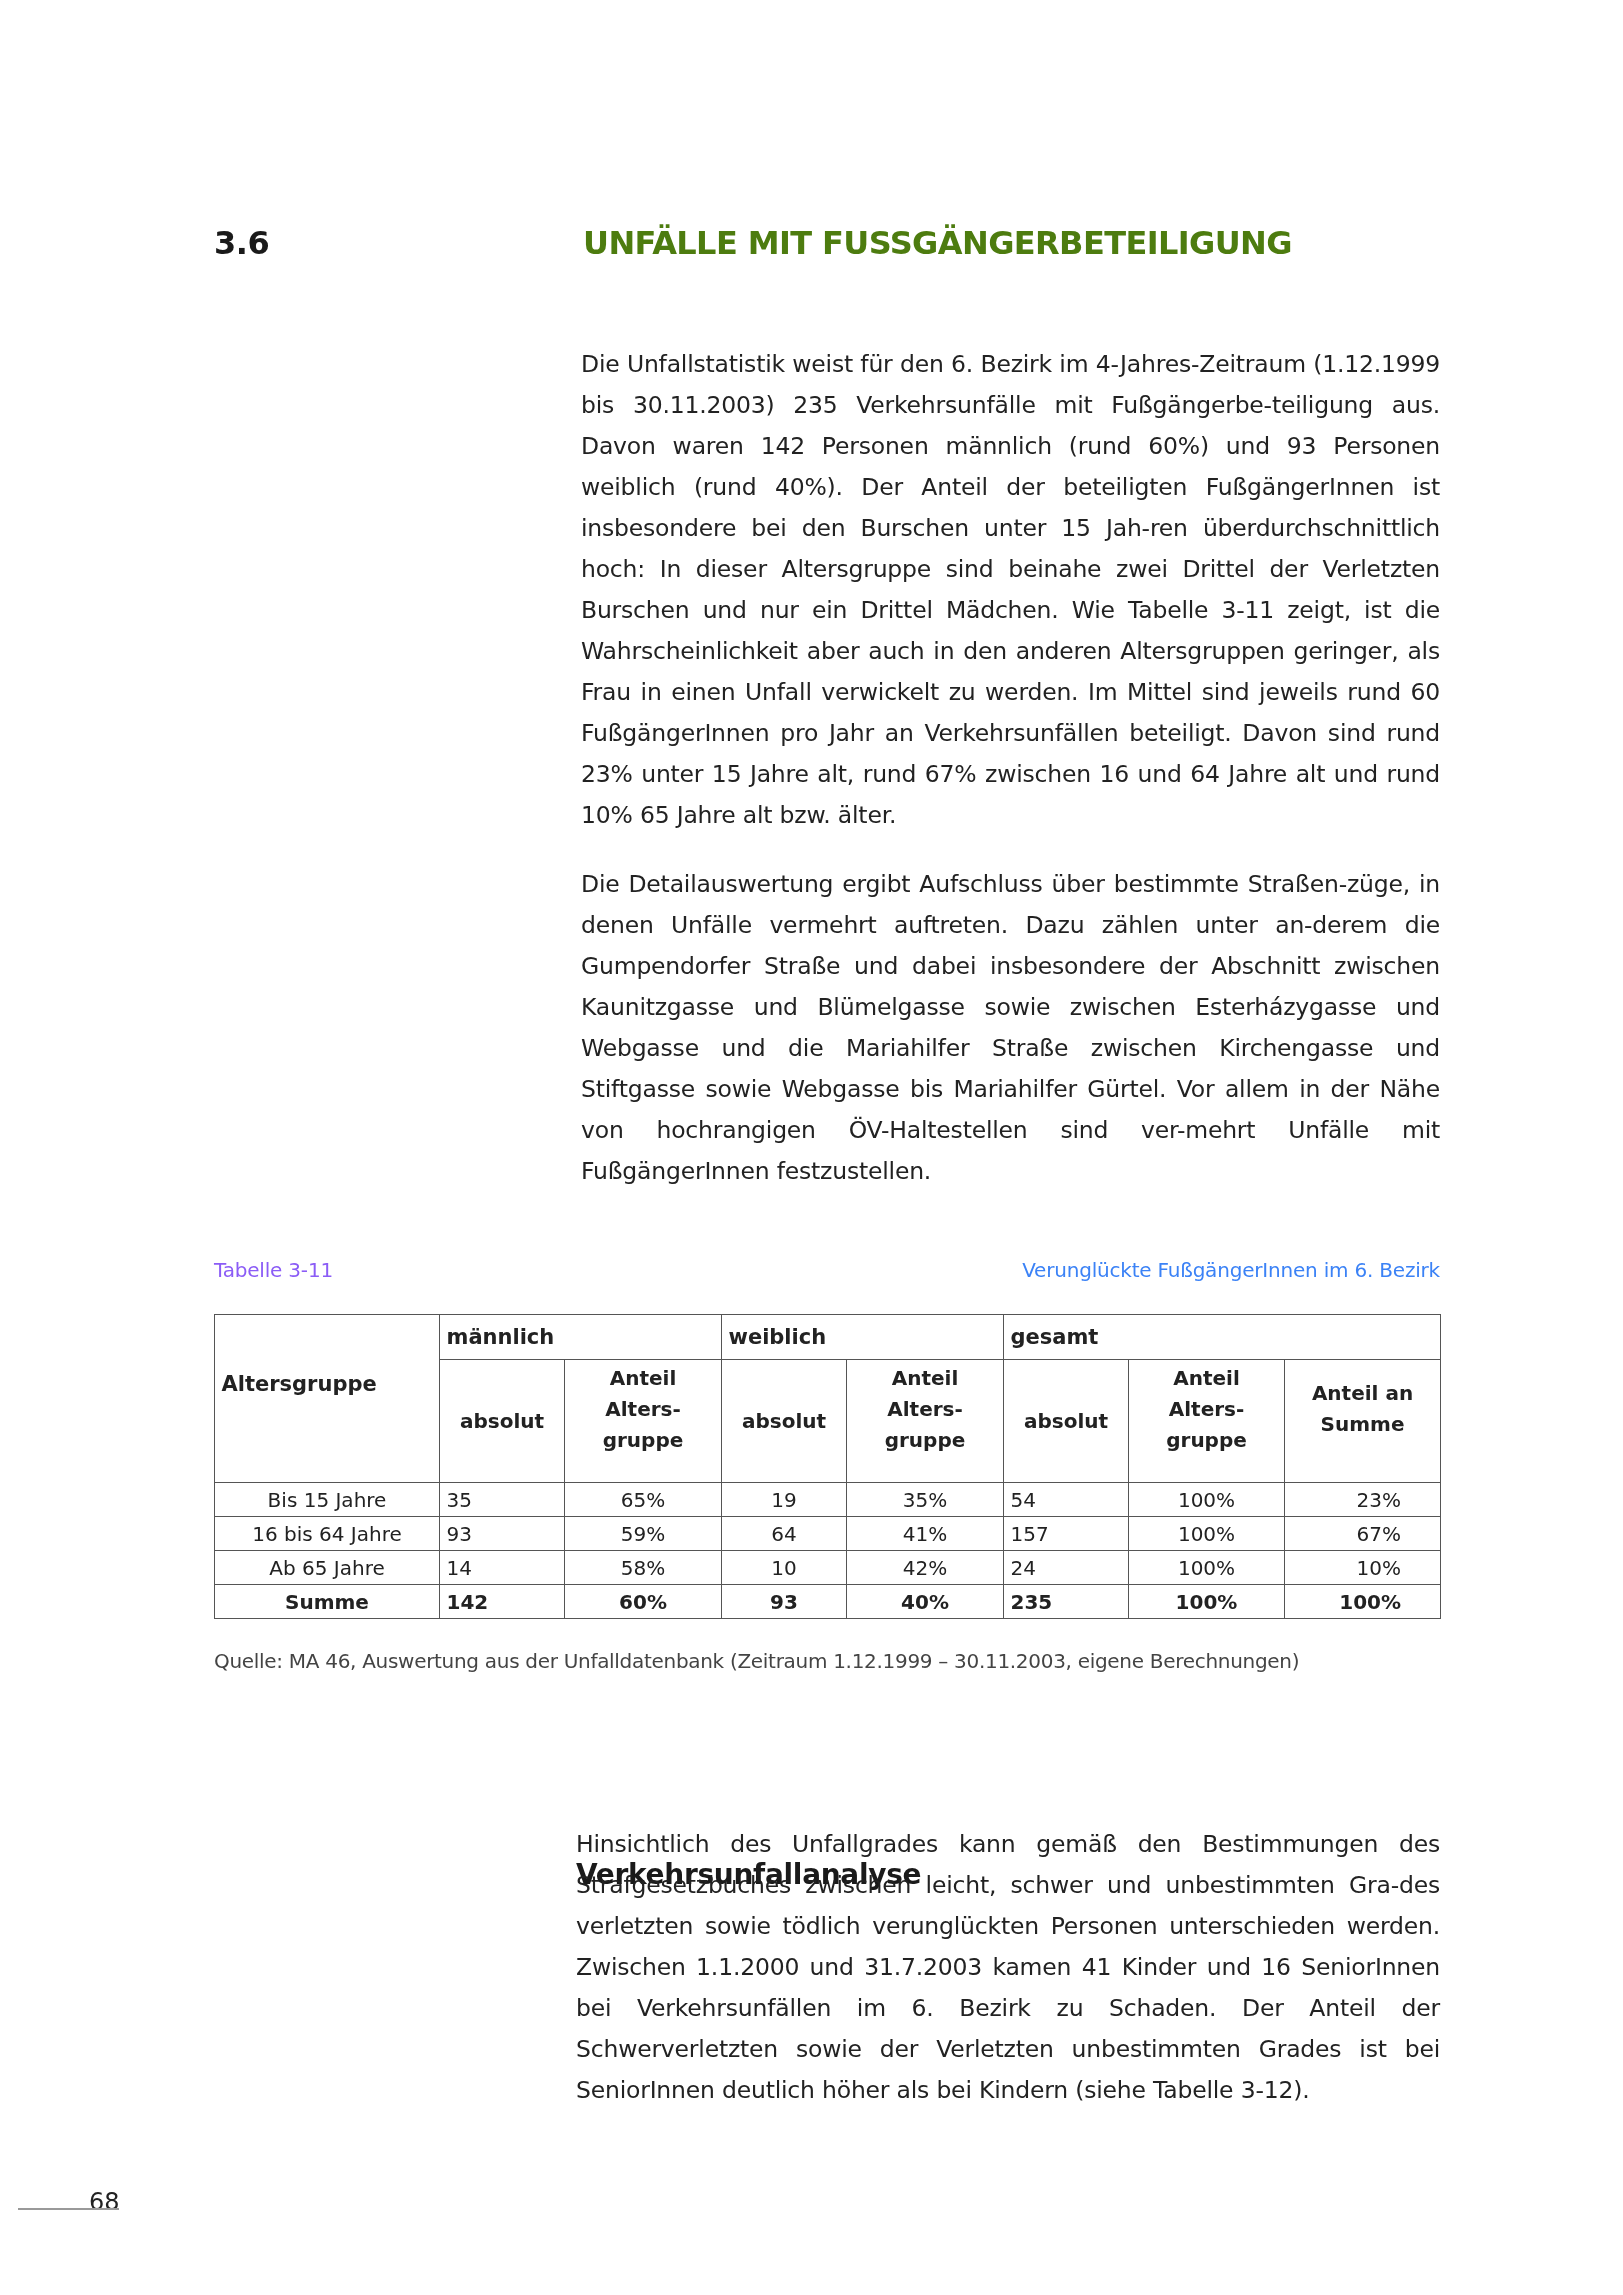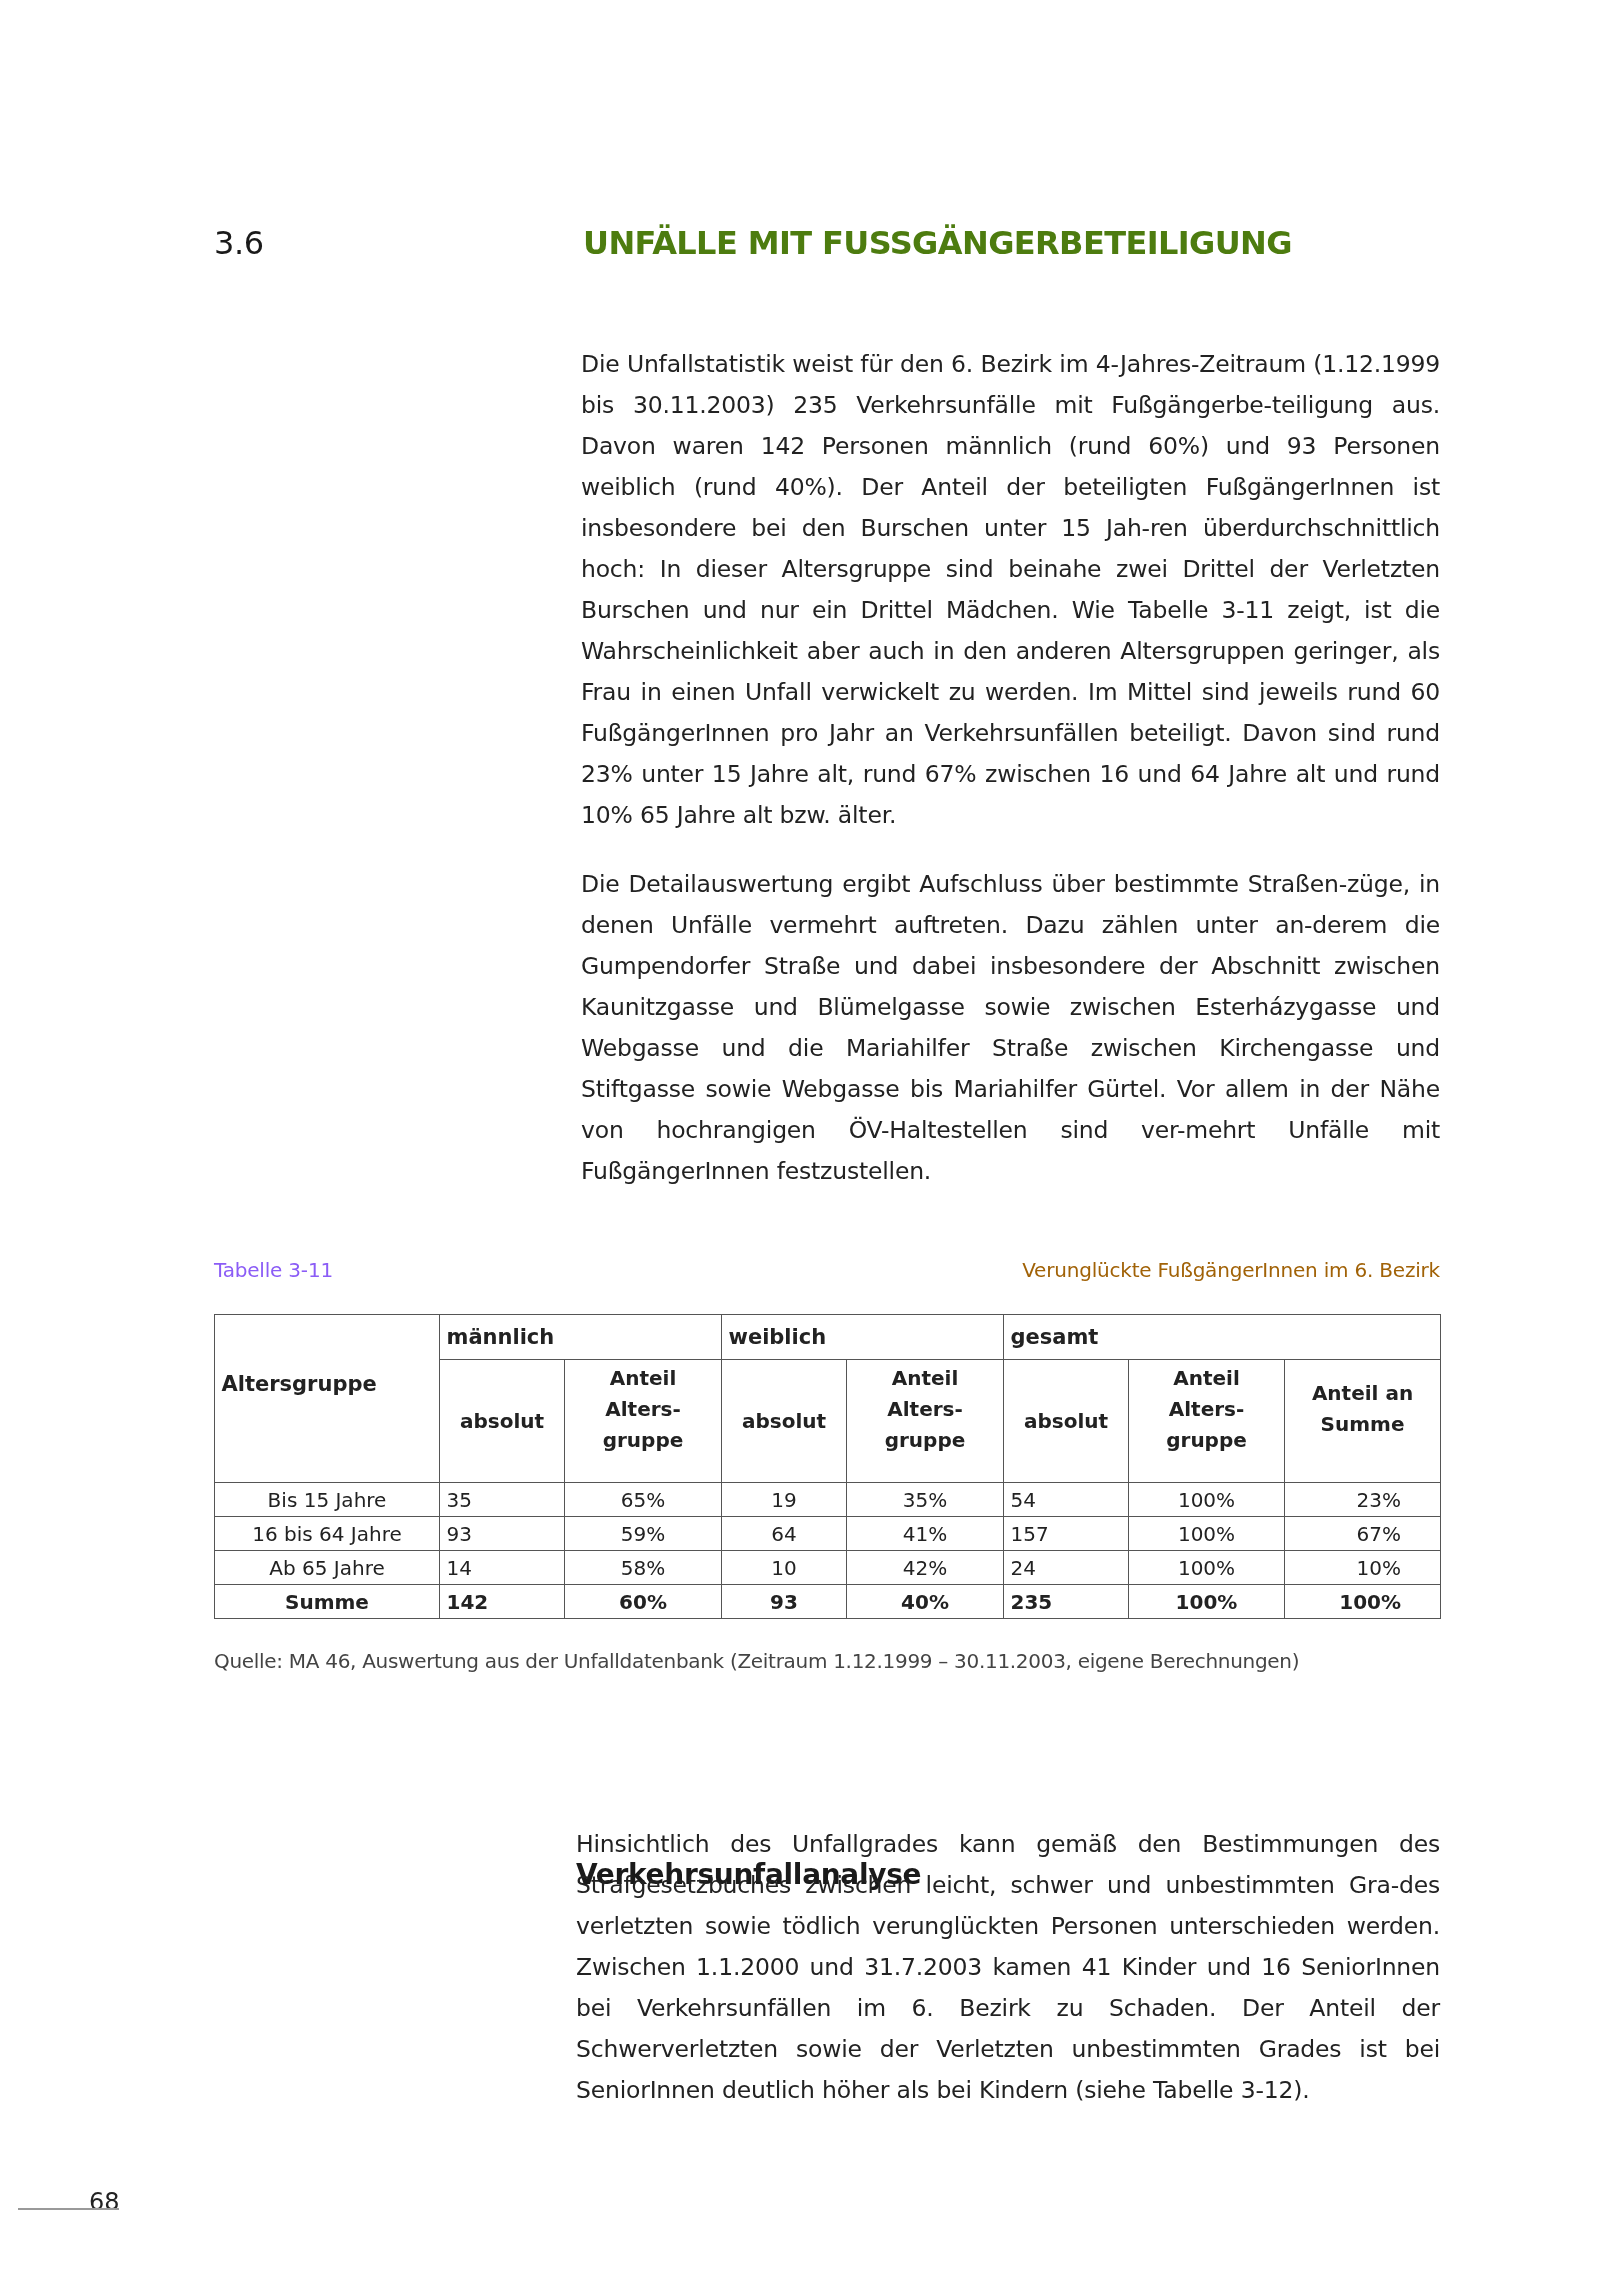--- a/index.html
+++ b/index.html
@@ -1,28 +1,28 @@
 <!DOCTYPE html>
 <html style="font-size:13px"><head>
 <meta charset="utf-8">
 <style>
   html, body { margin: 0; padding: 0; background: #ffffff; }
   body { width: 1623px; height: 2295px; position: relative; overflow: hidden;
          font-family: "DejaVu Sans", sans-serif; color: #222222; }
 
-  .section-number { position: absolute; left: 214px; top: 224px; font-size: 32px; font-weight: normal; color: #1a1a1a; letter-spacing: -0.4px; }
+  .section-number { position: absolute; left: 214px; top: 224px; font-size: 32px; font-weight: bold; color: #1a1a1a; letter-spacing: -0.4px; }
   .section-title  { position: absolute; left: 583px; top: 224px; font-size: 32px; font-weight: bold; color: #4d7c0f; letter-spacing: -0.6px; }
 
   .body-text { position: absolute; left: 581px; width: 859px; font-size: 23.5px; line-height: 41px;
                text-align: justify; color: #222222; letter-spacing: -0.2px; margin: 0; }
   .p1 { top: 308px; margin-top: 36px; }
   .p2 { top: 864px; }
 
   .caption-left  { position: absolute; left: 214px; top: 1258px; font-size: 20px; color: #8b5cf6; letter-spacing: -0.2px; }
-  .caption-right { position: absolute; right: 183px; top: 1258px; font-size: 20px; color: #a16207; letter-spacing: -0.2px; }
+  .caption-right { position: absolute; right: 183px; top: 1258px; font-size: 20px; color: #3b82f6; letter-spacing: -0.2px; }
 
   table.data-table { position: absolute; left: 214px; top: 1314px; width: 1225px; border-collapse: collapse;
                      font-size: 20px; color: #222; table-layout: fixed; }
   table.data-table td, table.data-table th { border: 1.6px solid #555; padding: 0 6.5px; }
   table.data-table th { font-weight: bold; }
   .h-group { height: 44px; font-weight: bold !important; font-size: 21px; text-align: left; vertical-align: middle; }
   .h-alters { font-weight: normal; font-size: 21px; text-align: left; vertical-align: top; padding-top: 57px !important; }
   .h-sub { height: 122px; text-align: center; vertical-align: middle; line-height: 31px; }
   .h-sub .sub-inner { display: inline-block; margin-top: -24px; }
   tr.data-row td { height: 33px; text-align: center; vertical-align: middle; }

